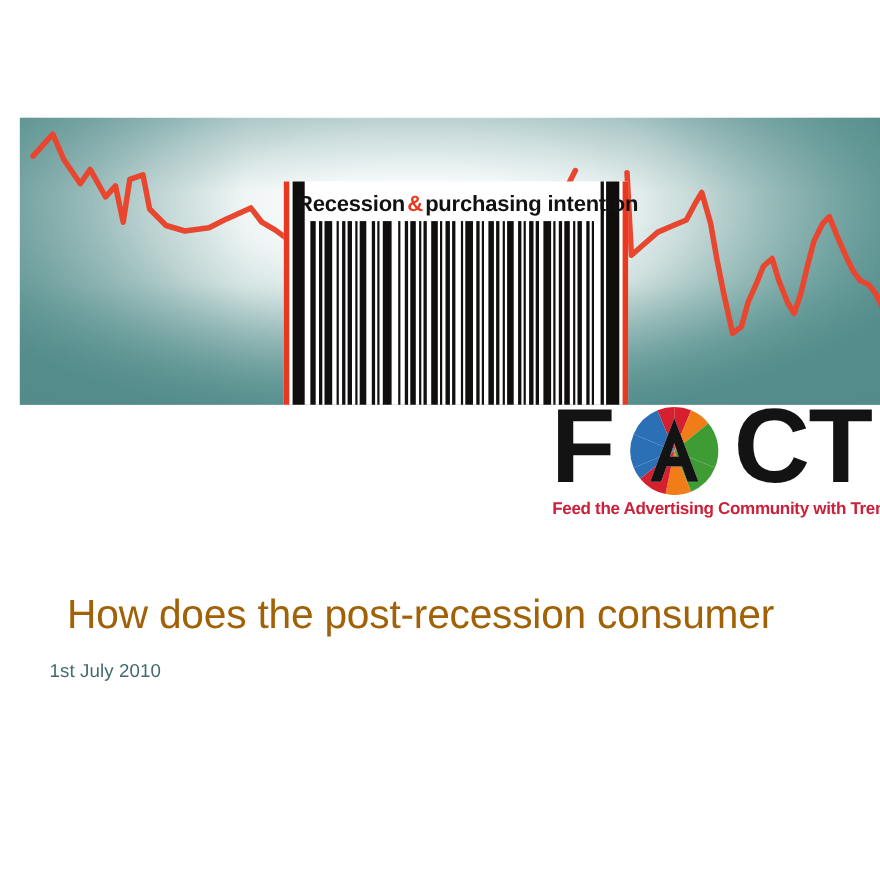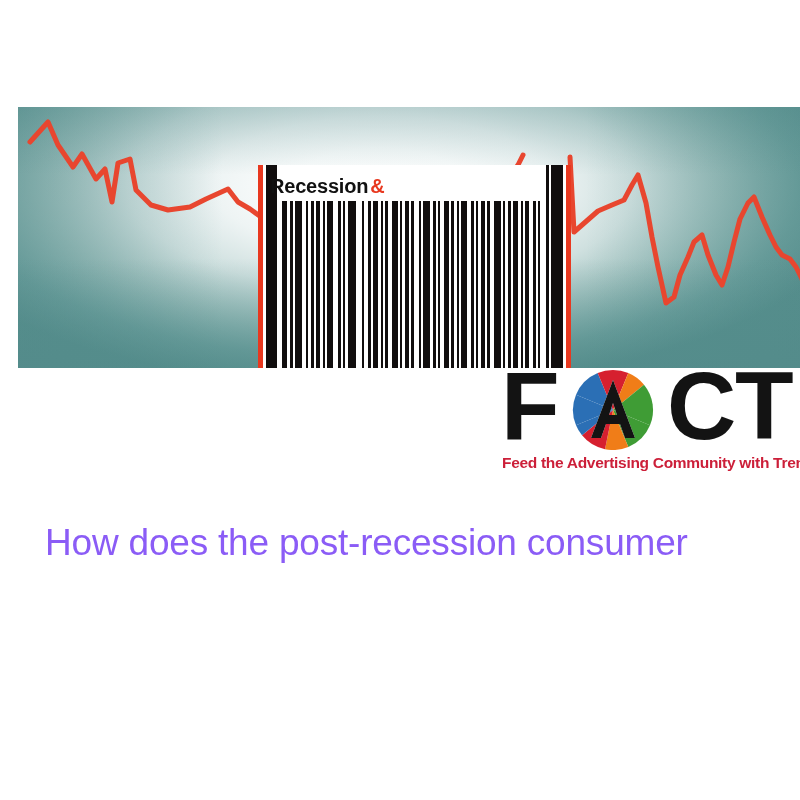--- a/index.html
+++ b/index.html
@@ -181,22 +181,22 @@
     position: absolute;
     left: 33px;
     top: 520px;
     width: 730px;
   }
   .slide-title {
     font-family: "Liberation Sans", sans-serif;
     font-size: 37px;
     line-height: 46px;
     font-weight: normal;
-    color: #8b5cf6;
-    margin: 0;
+    color: #a16207;
+    margin: 16px;
     letter-spacing: -0.2px;
   }
   .slide-date {
     margin-top: 18px;
     font-family: "Liberation Sans", sans-serif;
     font-size: 17px;
     font-weight: normal;
     color: #3f6c6a;
     letter-spacing: 0.1px;
   }
@@ -220,20 +220,21 @@
     <div class="barcode">
       <div class="barcode-redline-left"></div>
       <div class="barcode-redline-right"></div>
       <div class="barcode-endbar-left"></div>
       <div class="barcode-endbar-right"></div>
       <div class="barcode-endbar-right2"></div>
 
       <div class="barcode-title">
         <span>Recession </span>
           <span class="amp">&amp;</span>
+          <span> purchasing intention</span>
       </div>
 
       <div class="barcode-bars">
 
       <div class="bar" style="left: 0px; width: 5px; background: rgb(17, 14, 14);"></div>
           <div class="bar" style="left: 8px; width: 3px; background: rgb(17, 14, 14);"></div>
           <div class="bar" style="left: 13px; width: 7px; background: rgb(17, 14, 14);"></div>
           <div class="bar" style="left: 24px; width: 2px; background: rgb(17, 14, 14);"></div>
           <div class="bar" style="left: 29px; width: 3px; background: rgb(17, 14, 14);"></div>
           <div class="bar" style="left: 34px; width: 4px; background: rgb(17, 14, 14);"></div>
@@ -311,15 +312,16 @@
       </svg>
     </div>
 
     <div class="fact-tagline">Feed the Advertising Community with Trends</div>
   </div>
 
   <div class="title-block">
     <h1 class="slide-title">
       <span>How does the post-recession consumer</span><br>
     </h1>
+    <div class="slide-date">1st July 2010</div>
   </div>
 
 </div>
 
 </body></html>

